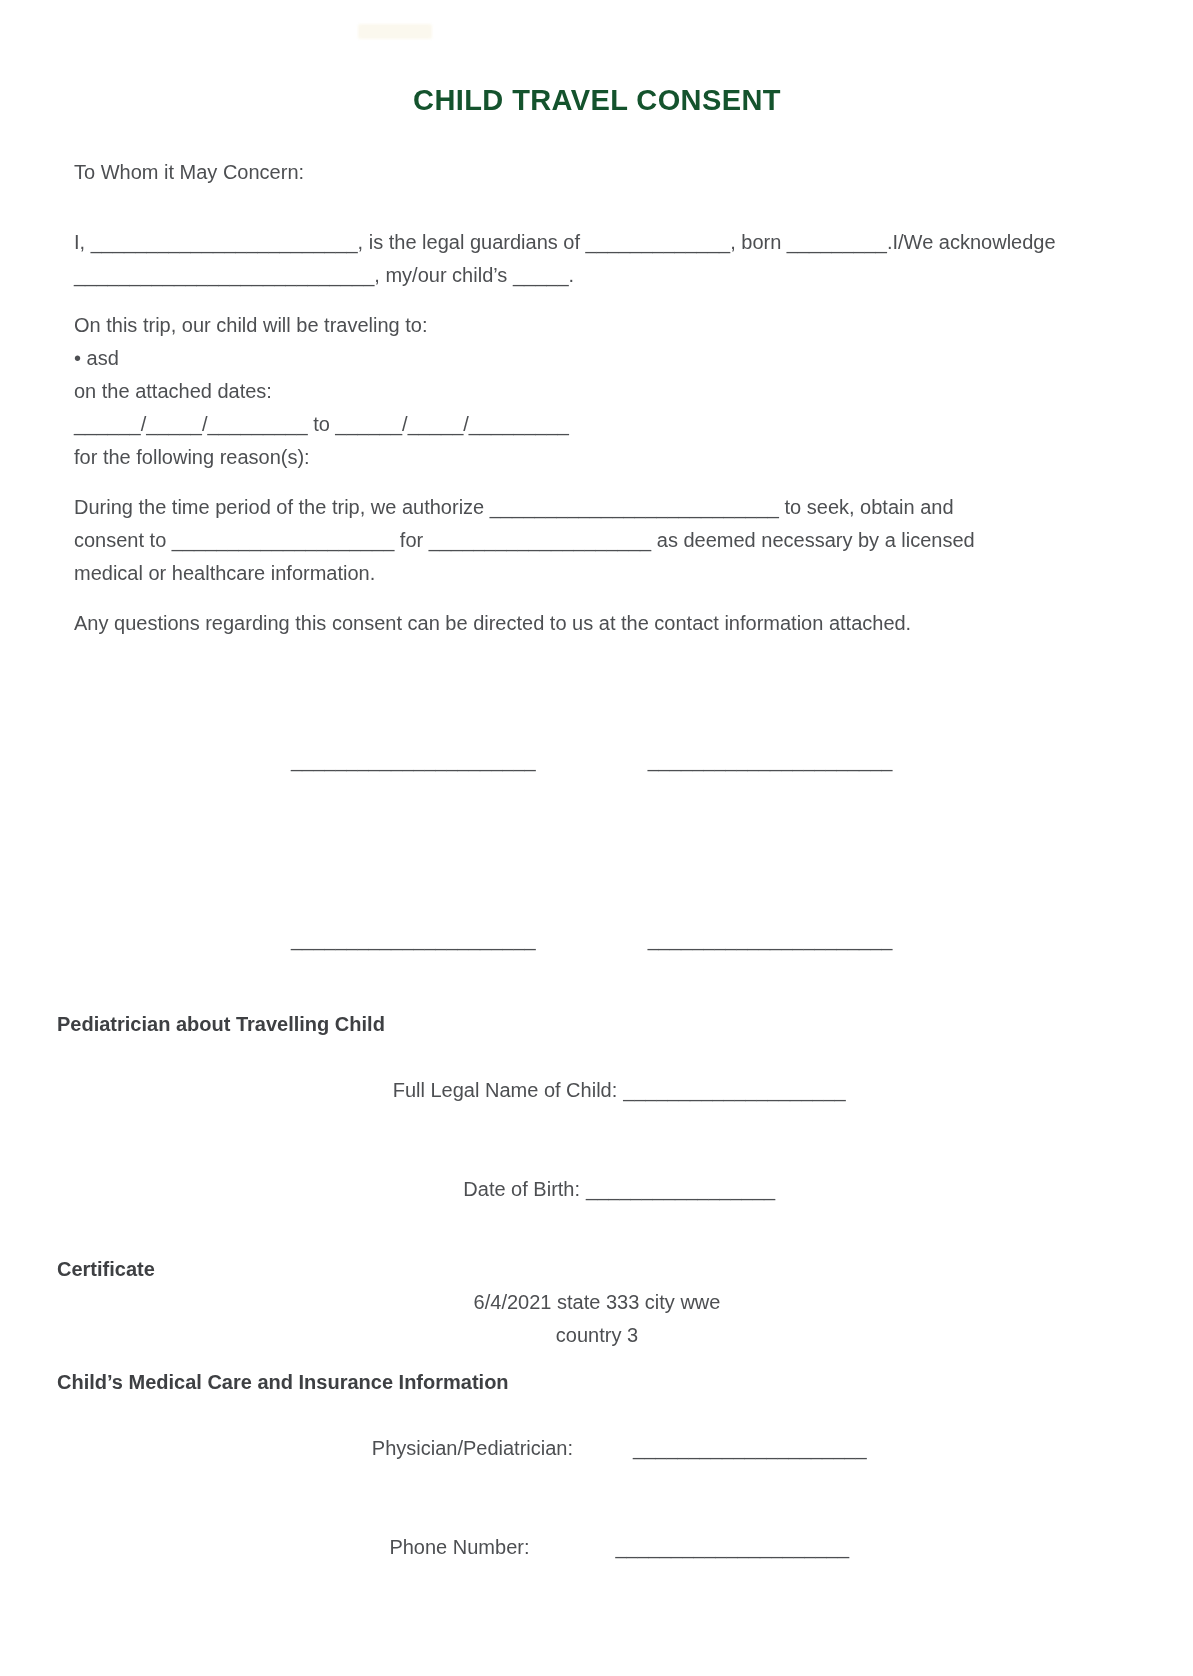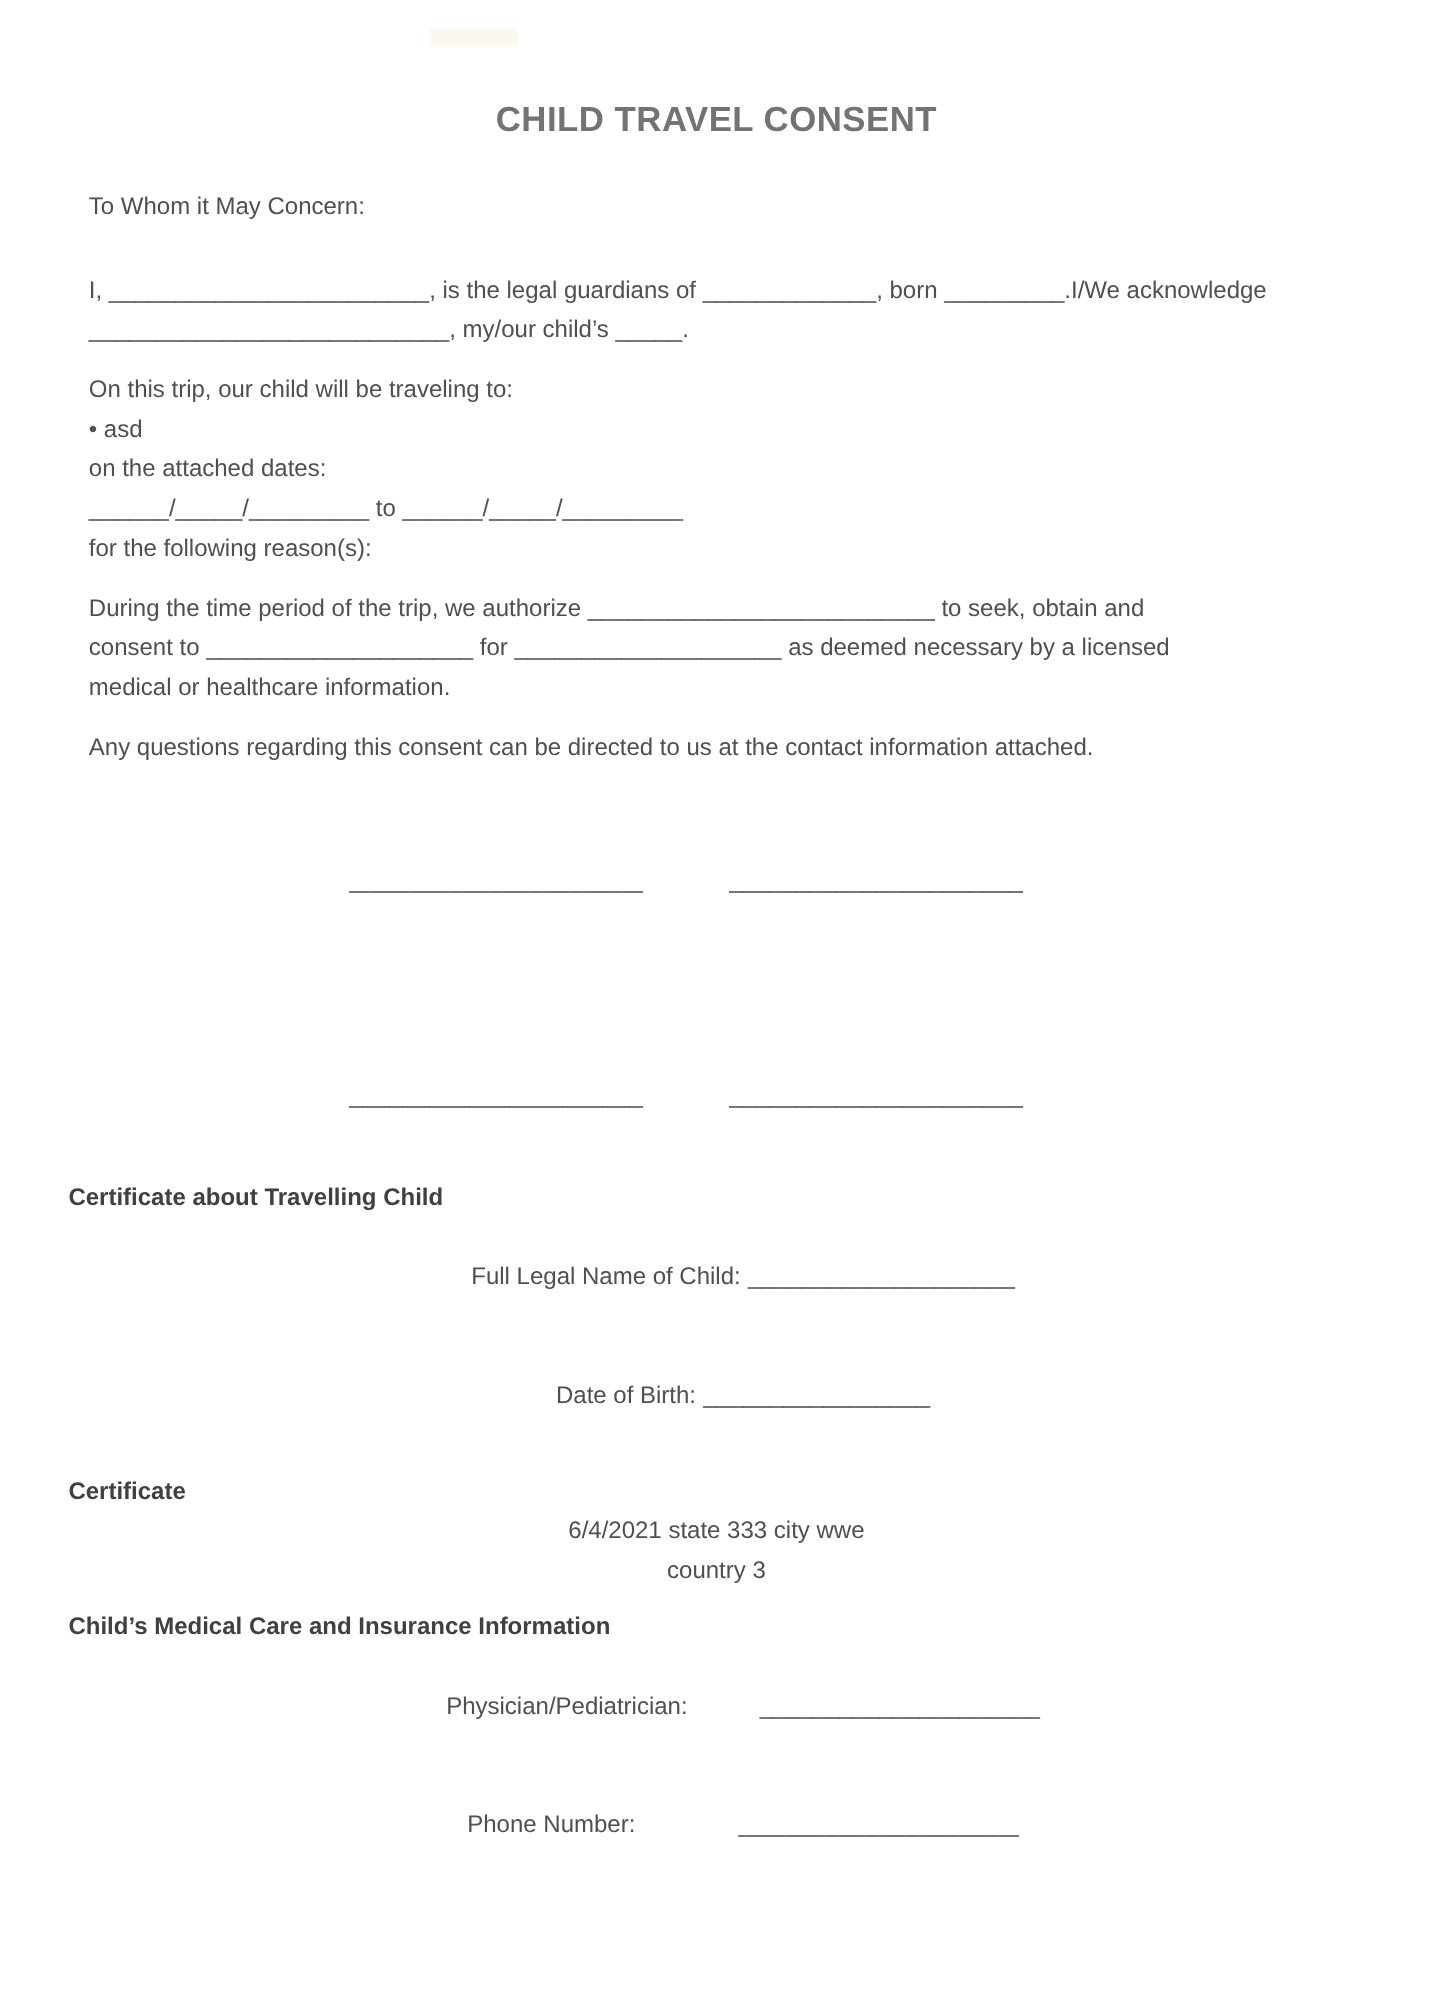--- a/index.html
+++ b/index.html
@@ -16,30 +16,30 @@
   .watermark {
     position:absolute; left:358px; top:24px;
     width:74px; height:15px;
     background:#fbf7ea; opacity:.8; filter:blur(1px);
     border-radius:2px;
   }
   h1 {
     margin:83px 0 0;
     font-size:29px; line-height:34px; font-weight:700;
     text-align:center; letter-spacing:.4px;
-    color:#737373;
+    color:#14532d;
   }
   p { margin:17px; }
   .salutation { margin-top:39px; }
   .para .line { display:block; white-space:pre; }
   .intro { margin-top:37px; }
   .trip { margin-top:5px; }
   .auth { margin-top:0; }
   .questions { margin-top:6px; }
-  .sig-row { display:flex; column-gap:72px; margin:78px 0 0 234px; white-space:pre; }
+  .sig-row { display:flex; column-gap:112px; margin:104px 0 0 234px; white-space:pre; }
   .sig-row.second { margin-top:146px; }
   h2 { margin:0; font-size:20px; line-height:33px; font-weight:700; color:#3e4043; }
   .section-child h2 { margin-top:52px; }
   .section h2 { margin-top:14px; }
   .field, .textline { white-space:pre;text-align:center; }
   .gap-6  { margin-left:6px;  }
   .gap-60 { margin-left:60px; }
   .gap-86 { margin-left:86px; }
 </style>
 </head>
@@ -81,21 +81,21 @@
       <span class="sig-line">______________________</span>
       <span class="sig-line">______________________</span>
     </div>
 
     <div class="sig-row second">
       <span class="sig-line">______________________</span>
       <span class="sig-line">______________________</span>
     </div>
 
     <section class="section-child">
-      <h2>Certificate about Travelling Child</h2>
+      <h2>Pediatrician about Travelling Child</h2>
       <div class="field">
         <span class="label">Full Legal Name of Child:</span><span class="blank gap-6">____________________</span>
       </div>
       <div class="field">
         <span class="label">Date of Birth:</span><span class="blank gap-6">_________________</span>
       </div>
     </section>
 
     <section class="section">
       <h2>Certificate</h2>

